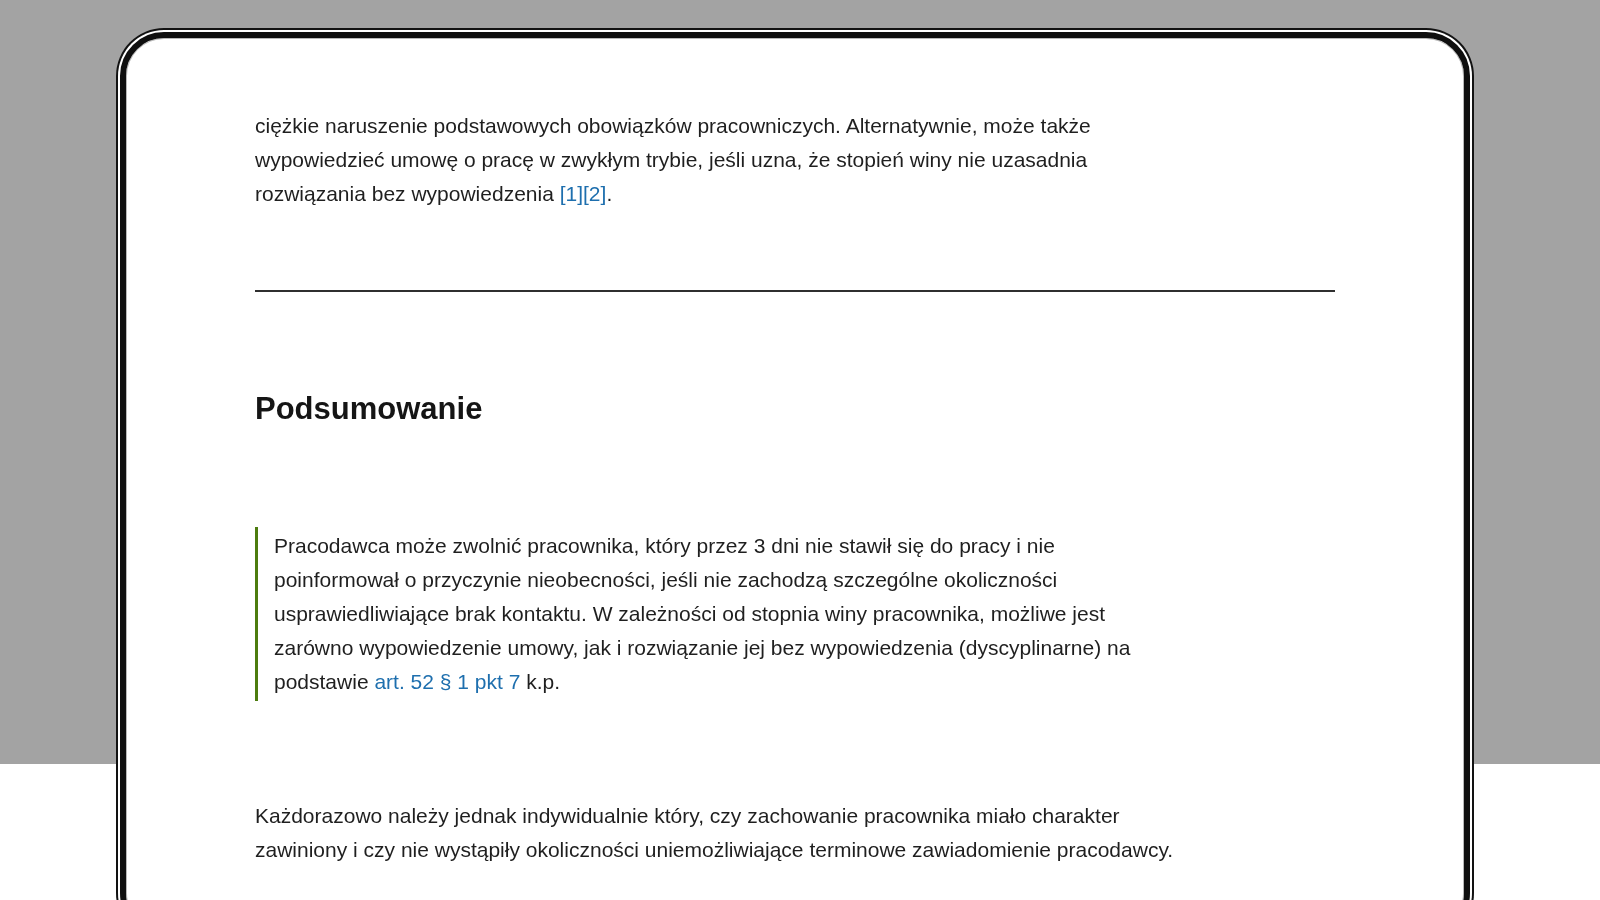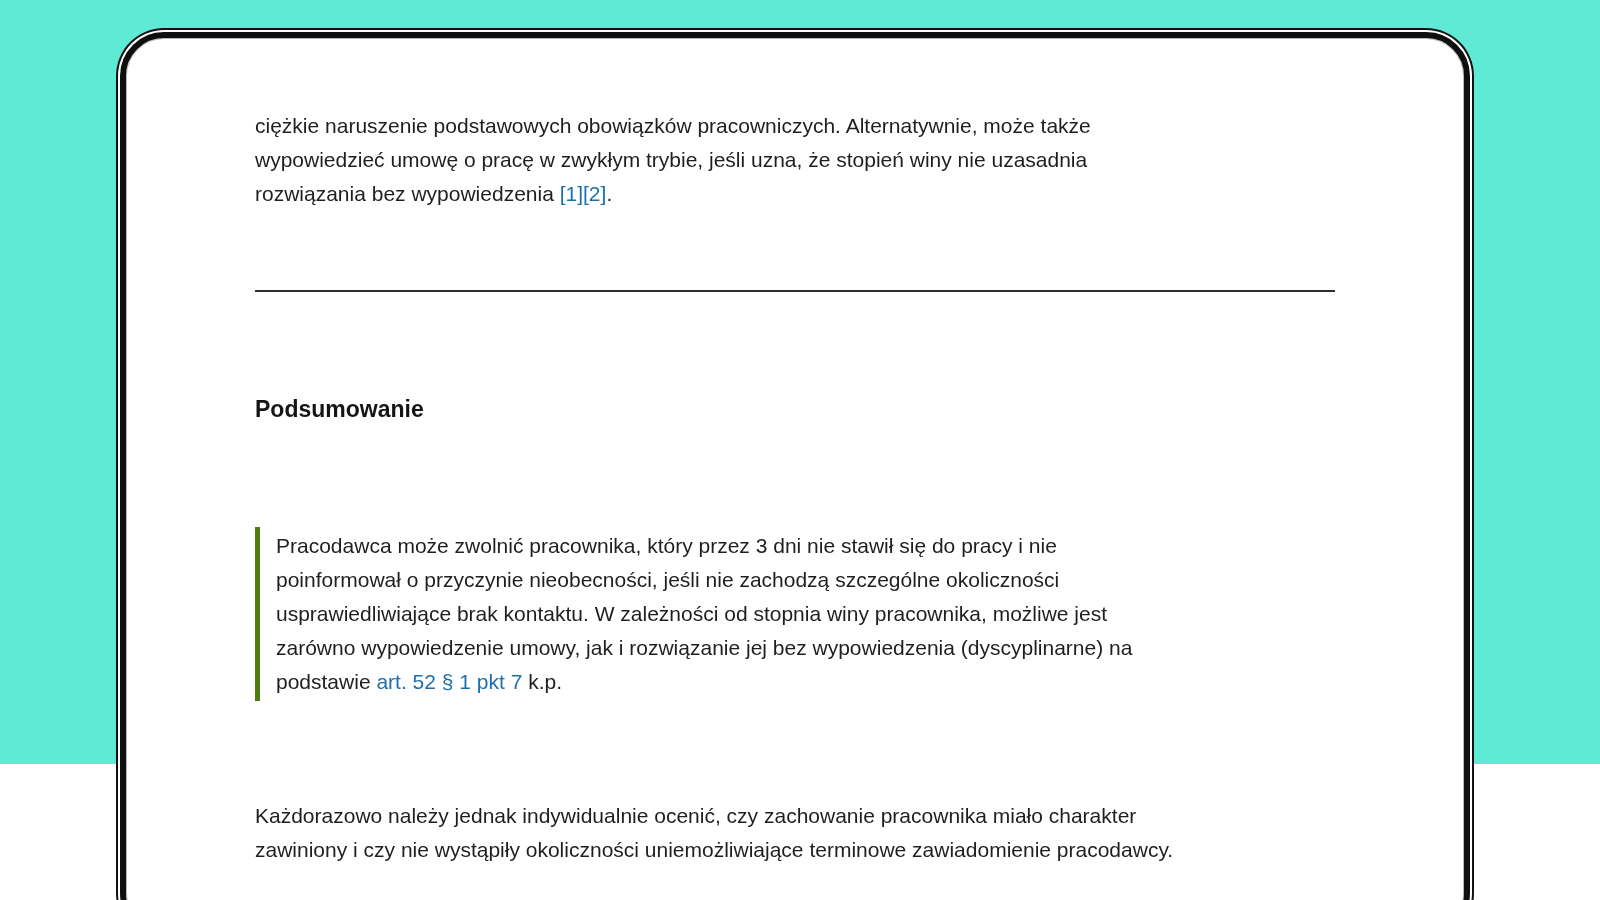--- a/index.html
+++ b/index.html
@@ -8,21 +8,21 @@
     width: 1600px;
     height: 900px;
     overflow: hidden;
     background: #ffffff;
     font-family: "Liberation Sans", "DejaVu Sans", sans-serif;
   }
   .viewport {
     position: relative;
     width: 1600px;
     height: 764px;
-    background: #5eead4;
+    background: #a3a3a3;
   }
   
   .card {
     position: absolute;
     left: 120px;
     top: 32px;
     width: 1350px;
     height: 905px;
     box-sizing: border-box;
     background: #ffffff;
@@ -43,31 +43,31 @@
   }
   p.body { margin: 0; }
   p.intro { margin: 3px 0 0 0; }
   hr.divider {
     border: none;
     border-top: 2px solid #2f2f2f;
     margin: 11px 0 0 0;
     width: 1080px;
   }
   h2.section {
-    font-size: 23px;
+    font-size: 31px;
     line-height: 30px;
     font-weight: 700;
     color: #151515;
     margin: 34px 0 0 0;
     white-space: normal;
   }
   blockquote.quote {
     margin: 35px 0 0 0;
     padding: 2px 0 2px 16px;
-    border-left: 5px solid #4d7c0f;
+    border-left: 3px solid #4d7c0f;
   }
   p.conclusion { margin: 30px 0 0 0; }
   a.cite {
     color: #1e6fae;
     text-decoration: none;
     cursor: pointer;
   }
 </style>
 </head>
 <body>
@@ -83,21 +83,21 @@
       <hr class="divider">
 
       <h2 class="section">Podsumowanie</h2>
 
       <blockquote class="quote"><span>Pracodawca może zwolnić pracownika, który przez 3 dni nie stawił się do pracy i nie
 poinformował o przyczynie nieobecności, jeśli nie zachodzą szczególne okoliczności
 usprawiedliwiające brak kontaktu. W zależności od stopnia winy pracownika, możliwe jest
 zarówno wypowiedzenie umowy, jak i rozwiązanie jej bez wypowiedzenia (dyscyplinarne) na
 podstawie </span><a class="cite">art. 52 § 1 pkt 7</a><span> k.p.</span></blockquote>
 
-      <p class="body conclusion">Każdorazowo należy jednak indywidualnie ocenić, czy zachowanie pracownika miało charakter
+      <p class="body conclusion">Każdorazowo należy jednak indywidualnie który, czy zachowanie pracownika miało charakter
 zawiniony i czy nie wystąpiły okoliczności uniemożliwiające terminowe zawiadomienie pracodawcy.</p>
 
       
 
       
 
     </div>
   </div>
 </div>
 

